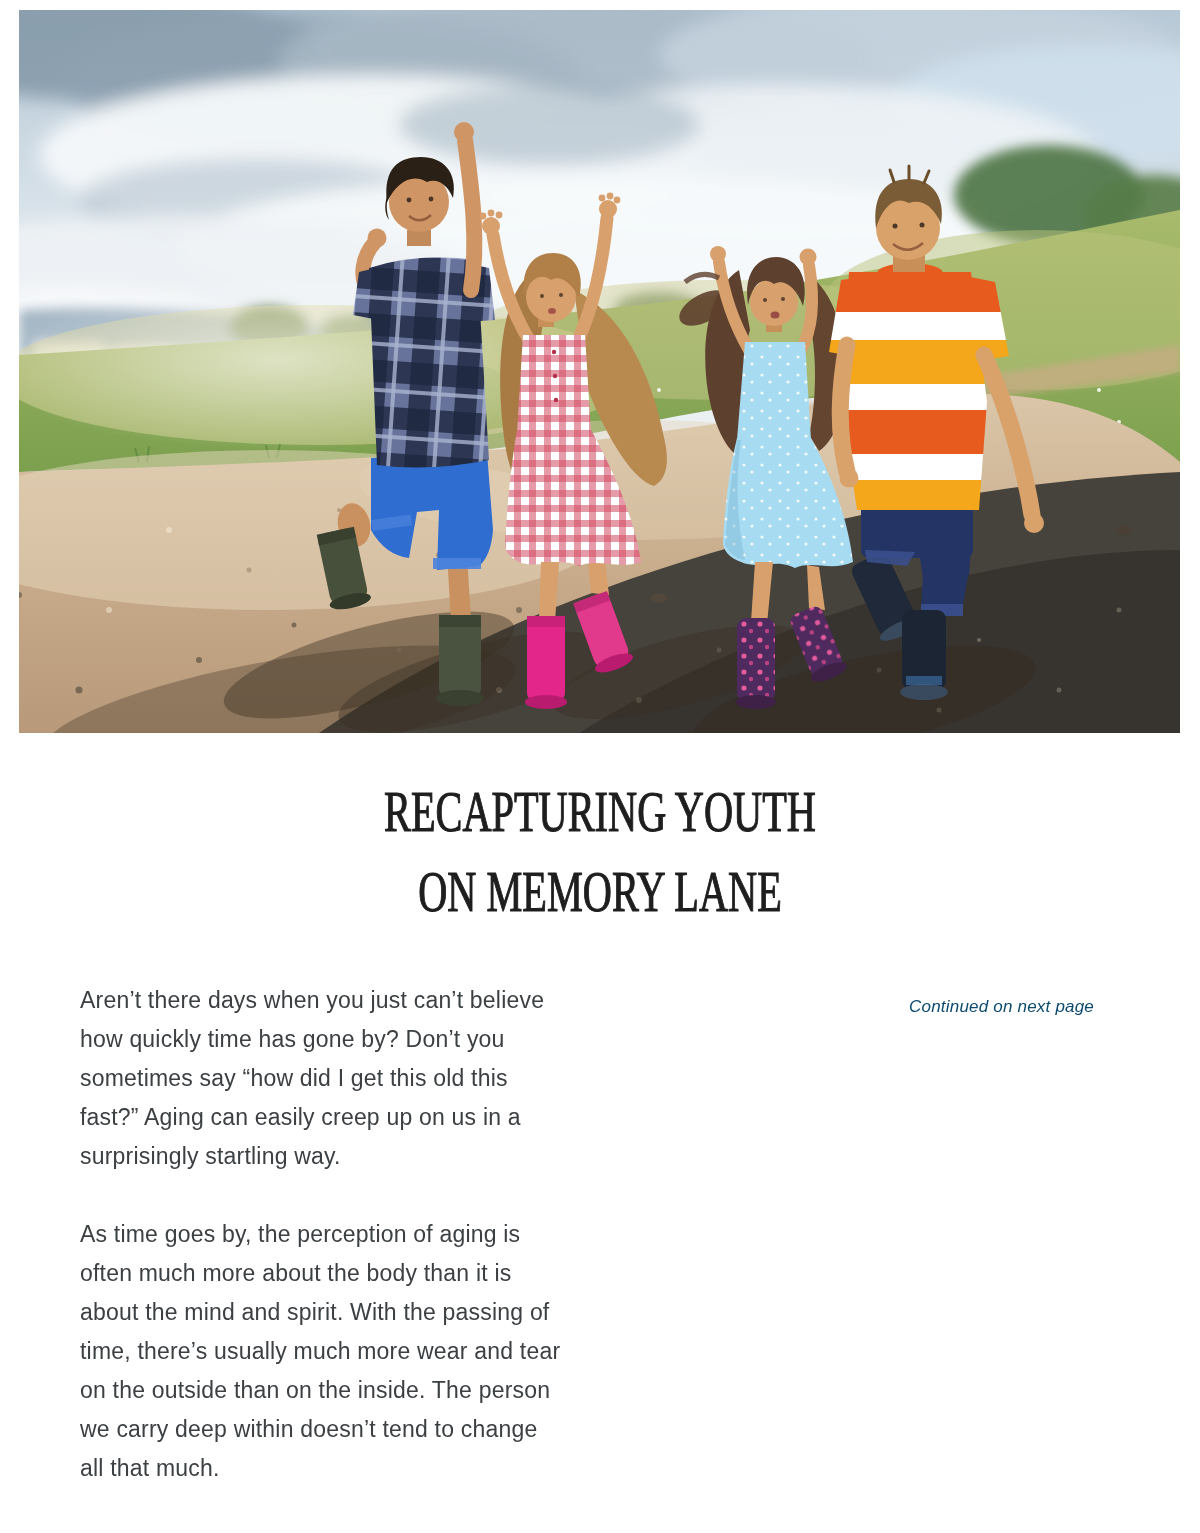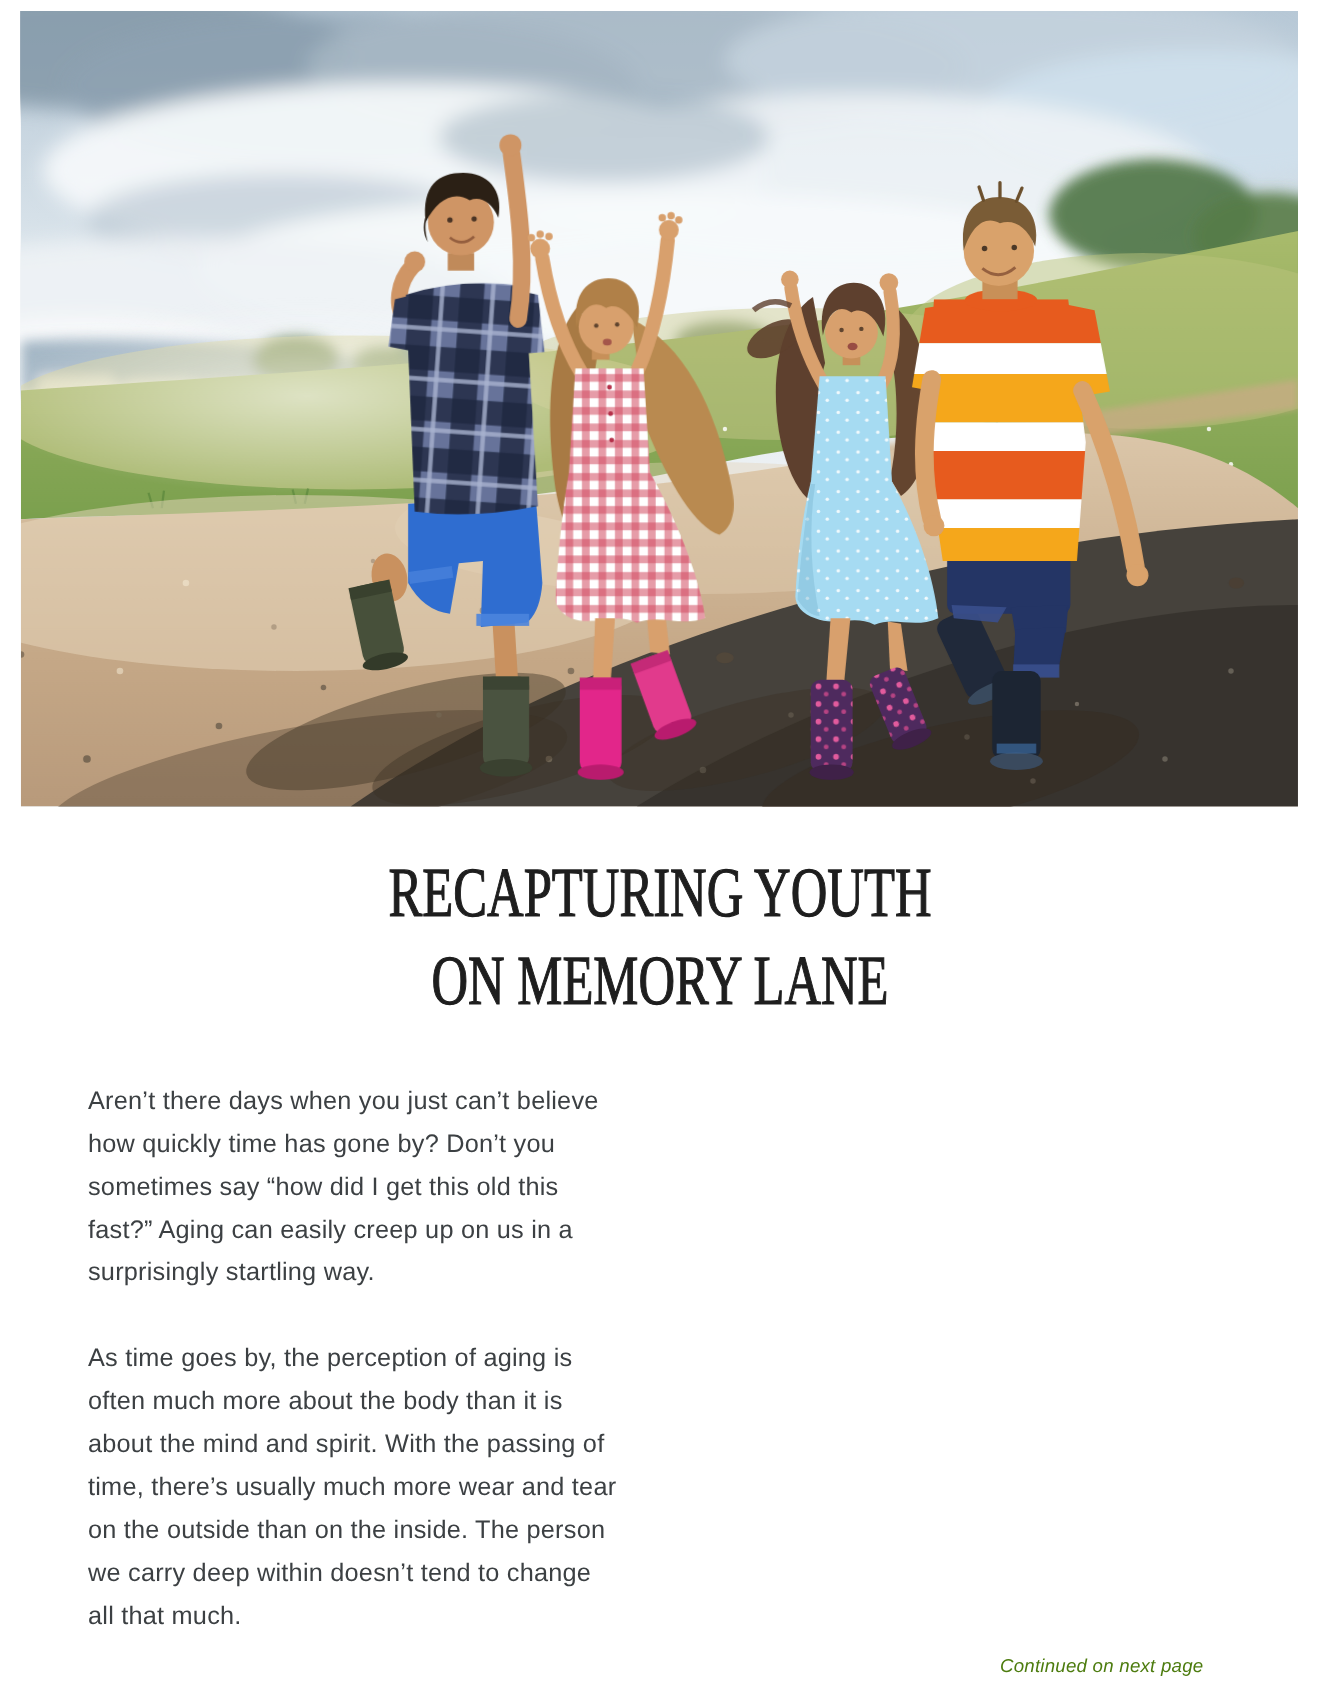--- a/index.html
+++ b/index.html
@@ -1,30 +1,30 @@
 <!DOCTYPE html>
 <html><head>
 <meta charset="utf-8">
 <style>
   html,body{margin:0;padding:0;background:#ffffff;}
   .page{position:relative;width:1200px;height:1533px;background:#ffffff;overflow:hidden;
         font-family:"Liberation Sans",sans-serif;}
   .photo{position:absolute;left:19px;top:10px;width:1161px;height:723px;overflow:hidden;background:#cfd8e0;}
   .photo svg{display:block;width:100%;height:100%;}
   .title{position:absolute;top:772px;left:0;right:0;text-align:center;color:#1e1e1e;
-         font-family:"Liberation Serif",serif;font-weight:400;font-size:64px;line-height:80px;
+         font-family:"Liberation Serif",serif;font-weight:400;font-size:56px;line-height:80px;
          letter-spacing:0px;-webkit-text-stroke:1.1px #1e1e1e;}
   .title .line{display:block;transform:scaleX(0.72);transform-origin:50% 50%;white-space:nowrap;}
-  .columns{position:absolute;top:981px;left:80px;display:flex;gap:110px;color:#3c4043;align-items:flex-end;}
+  .columns{position:absolute;top:981px;left:80px;display:flex;gap:110px;color:#3c4043;}
   .col{font-size:23px;line-height:39px;letter-spacing:0.2px;}
   .col-left{width:484px;}
   .col-right{width:446px;}
   .col p{margin:0 0 39px 0;}
   .continued{text-align:right;font-style:italic;font-size:17px;line-height:24px;
-             padding-right:26px;margin-top:14px;color:#4d7c0f;}
+             padding-right:26px;margin-top:14px;color:#0c4a6e;}
 </style>
 </head>
 <body>
 
 <div class="page">
 
   <figure class="photo" style="margin:0" aria-label="Four happy children wearing rubber boots run and jump along a sunlit dirt road in front of a grassy hillside under a bright cloudy sky.">
     <svg viewBox="0 0 1161 723" preserveAspectRatio="none">
       <defs>
         <linearGradient id="skyGrad" x1="0" y1="0" x2="0" y2="1">

